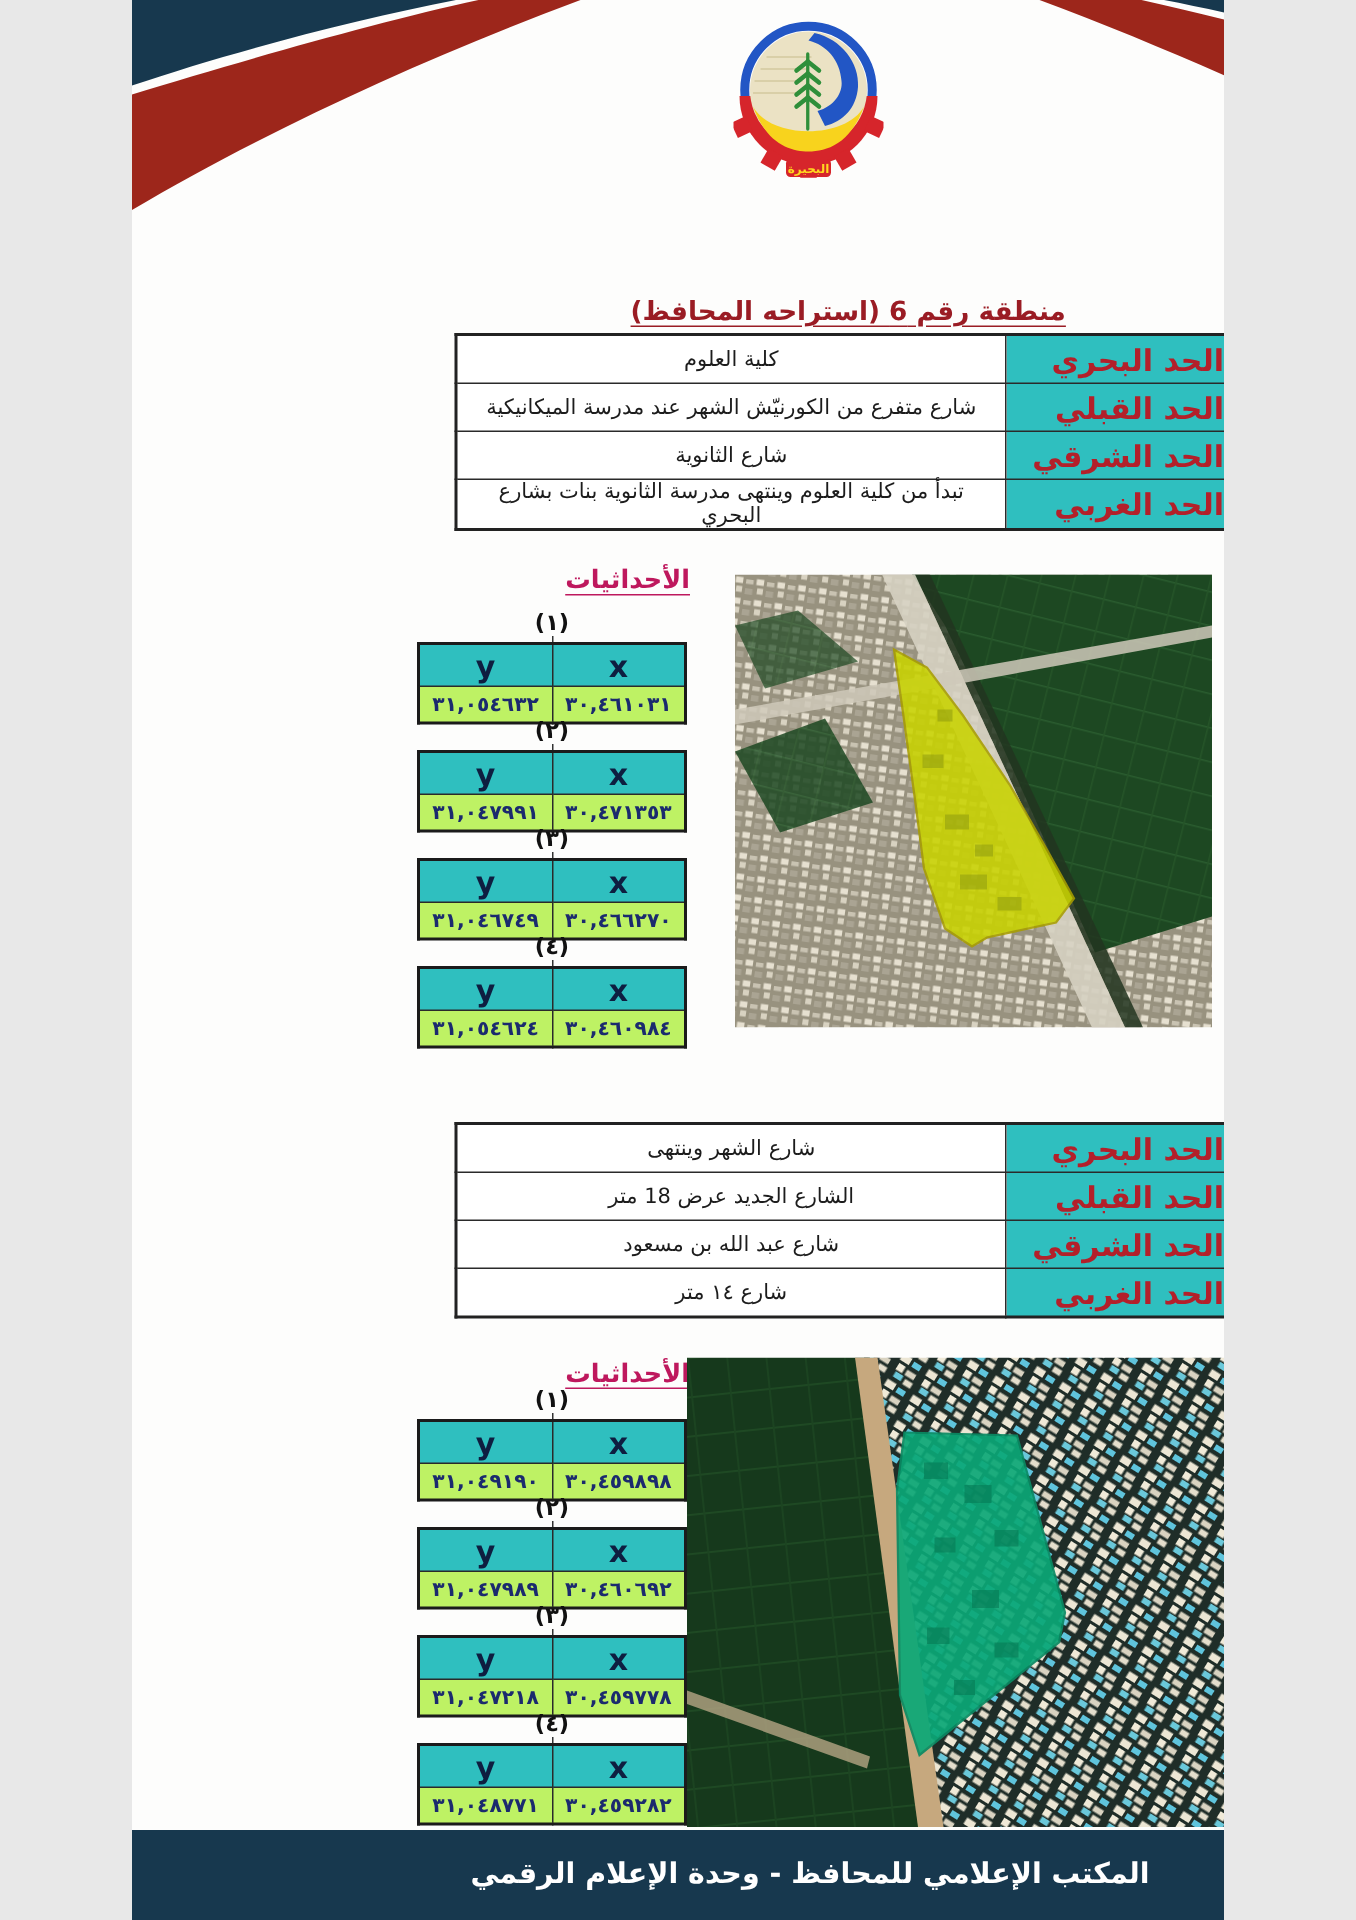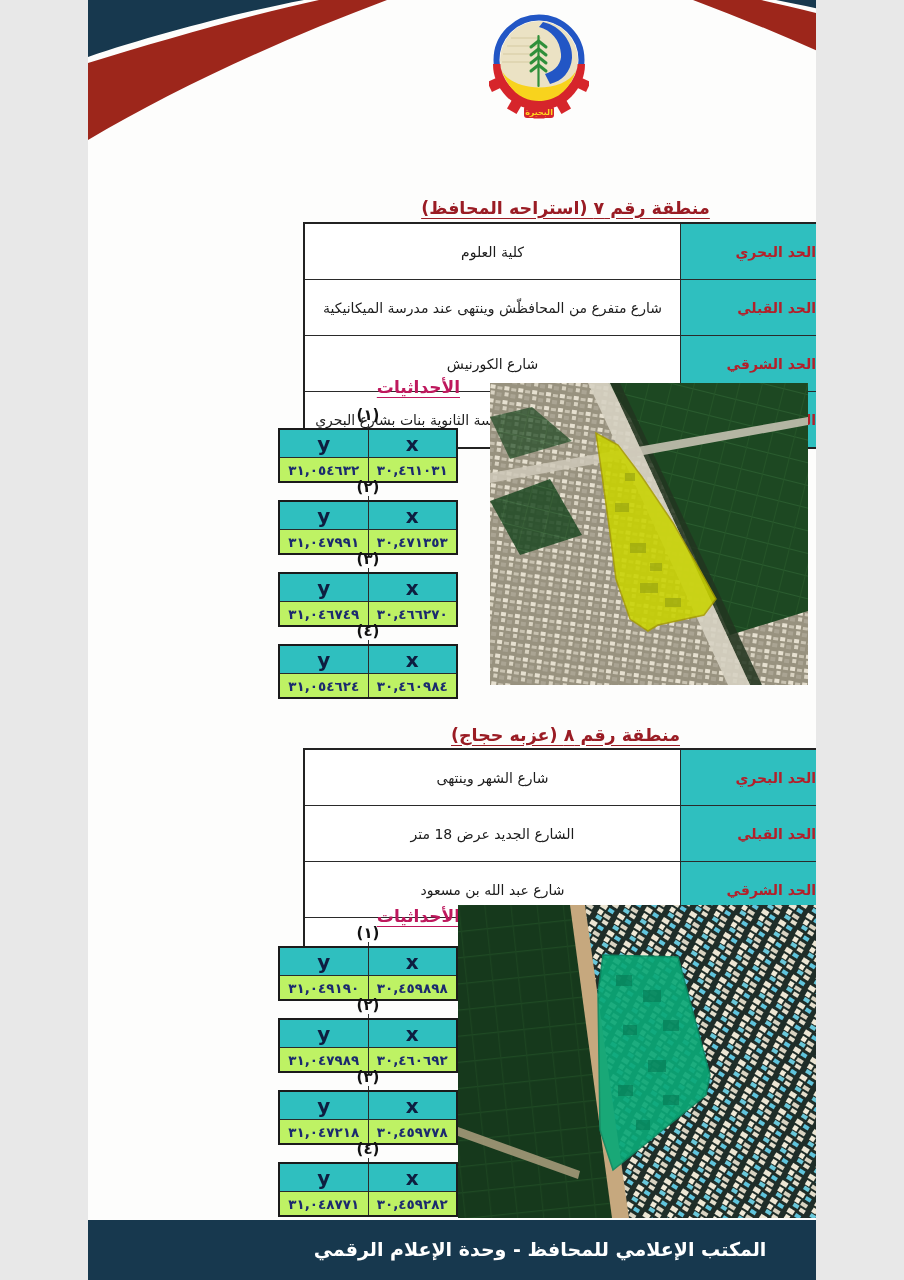--- a/index.html
+++ b/index.html
@@ -13,23 +13,23 @@
   
   .sec-title{position:absolute;left:215px;width:525px;text-align:center;font-weight:bold;
              font-size:17.5px;color:#9a1c24;text-decoration:underline;text-underline-offset:4px;}
   #title-1{top:183px;} #title-2{top:710px;}
 
   
   .btab{position:absolute;border-collapse:collapse;width:525px;table-layout:fixed;
         border:2px solid #222;background:#fff;}
   #btab-1{left:215px;top:222px;} #btab-2{left:215px;top:748px;}
   .btab td{border:1.5px solid #2a2a2a;height:31px;}
-  .btab td.blbl{width:133px;background:#2fbfbf;color:#b3202a;font-weight:bold;font-size:14px;
-                text-align:right;padding:0 10px 0 2px;}
-  .btab td.bval{background:#fff;text-align:center;font-size:14px;color:#1c1c1c;padding:12px 8px;}
+  .btab td.blbl{width:133px;background:#2fbfbf;color:#b3202a;font-weight:bold;font-size:20px;
+                text-align:right;padding:0 10px 0 12px;}
+  .btab td.bval{background:#fff;text-align:center;font-size:14px;color:#1c1c1c;padding:0 8px;}
 
   
   .coords-h{position:absolute;left:190px;width:182px;text-align:right;font-weight:bold;
             font-size:17px;color:#be185d;text-decoration:underline;text-underline-offset:4px;}
   #coords-h-1{top:377px;} #coords-h-2{top:906px;}
 
   
   .coord-col{position:absolute;left:190px;width:180px;}
   #coord-col-1{top:406px;} #coord-col-2{top:924px;}
   .cblock{height:72px;}
@@ -90,35 +90,35 @@
         <line x1="49.5" y1="43" x2="42" y2="49"></line>
           <line x1="49.5" y1="43" x2="57" y2="49"></line>
         <line x1="49.5" y1="51" x2="42" y2="57"></line>
           <line x1="49.5" y1="51" x2="57" y2="57"></line>
       </g>
       <rect x="35" y="92" width="30" height="12" rx="3" fill="#d6252b"></rect>
       <text x="50" y="101" font-size="8" font-weight="bold" fill="#ffd91f" text-anchor="middle">البحيرة</text>
     </svg>
   </div>
 
-  <h2 class="sec-title" id="title-1">منطقة رقم ٧ (استراحه المحافظ)</h2>
+  <h2 class="sec-title" id="title-1">منطقة رقم 6 (استراحه المحافظ)</h2>
 
   <table class="btab" id="btab-1" dir="rtl">
     <tbody>
         <tr>
       <td class="blbl">الحد البحري</td>
       <td class="bval">كلية العلوم</td>
     </tr>
     <tr>
       <td class="blbl">الحد القبلي</td>
-      <td class="bval">شارع متفرع من المحافظّش وينتهى عند مدرسة الميكانيكية</td>
+      <td class="bval">شارع متفرع من الكورنيّش الشهر عند مدرسة الميكانيكية</td>
     </tr>
     <tr>
       <td class="blbl">الحد الشرقي</td>
-      <td class="bval">شارع الكورنيش</td>
+      <td class="bval">شارع الثانوية</td>
     </tr>
     <tr>
       <td class="blbl">الحد الغربي</td>
       <td class="bval">تبدأ من كلية العلوم وينتهى مدرسة الثانوية بنات بشارع البحري</td>
     </tr>
   </tbody>
     </table>
 
   <div class="coords-h" id="coords-h-1">الأحداثيات</div>
 
@@ -215,21 +215,20 @@
     <g fill="#8f9c10" opacity="0.55">
       <rect x="125" y="120" width="14" height="9"></rect>
         <rect x="140" y="160" width="16" height="10"></rect>
       <rect x="150" y="200" width="18" height="10"></rect>
         <rect x="175" y="215" width="16" height="9"></rect>
       <rect x="135" y="90" width="10" height="8"></rect>
         <rect x="160" y="180" width="12" height="8"></rect>
     </g>
   </svg>
 
-  <h2 class="sec-title" id="title-2">منطقة رقم ٨ (عزبه حجاج)</h2>
 
   <table class="btab" id="btab-2" dir="rtl">
     <tbody>
         <tr>
       <td class="blbl">الحد البحري</td>
       <td class="bval">شارع الشهر وينتهى</td>
     </tr>
     <tr>
       <td class="blbl">الحد القبلي</td>
       <td class="bval">الشارع الجديد عرض 18 متر</td>

